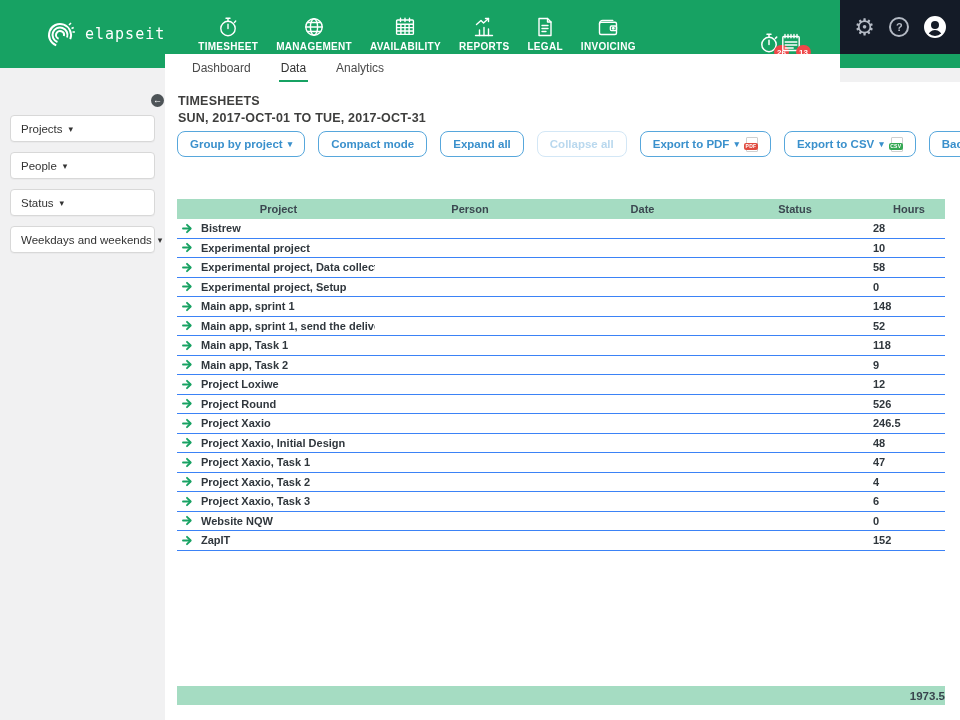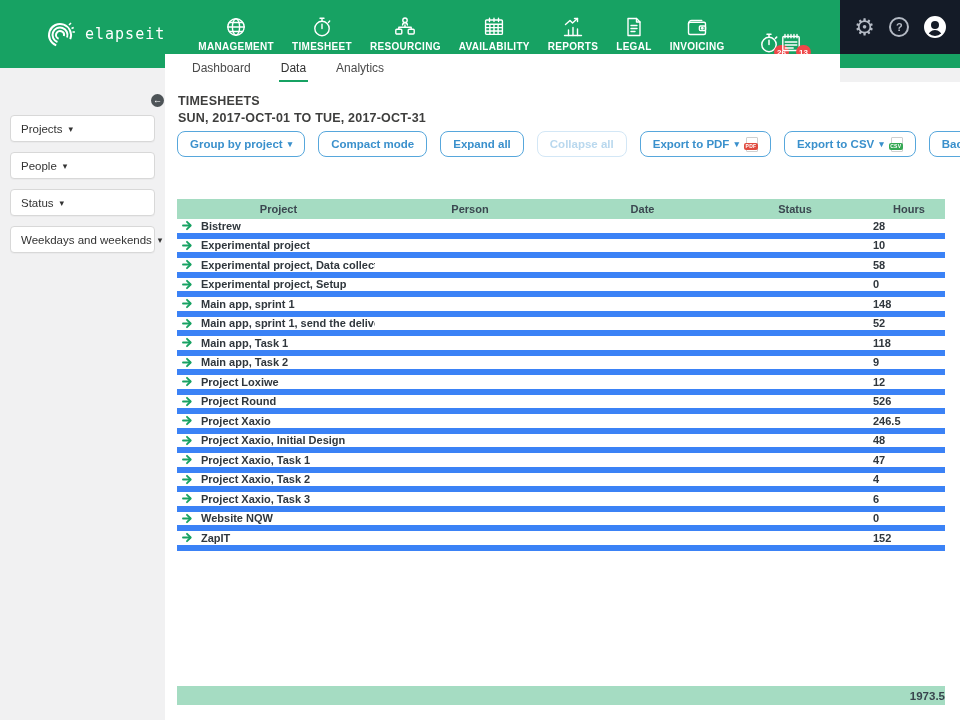--- a/index.html
+++ b/index.html
@@ -112,21 +112,21 @@
   }
   .filter-box .caret { font-size:9px; color:#333; }
 
   
   .tbl { position:absolute; left:12px; top:117px; width:768px; }
   .tbl-grid { display:grid; grid-template-columns:198px 190px 155px 150px 1fr; align-items:center; }
   .tbl-header { background: var(--header-green, #a5dcc2); height:20px;text-align:center; }
   .tbl-header .th { font-size:11px; font-weight:bold; color:#3b4750; }
   .th-project { padding-left:5px; }
   .th-hours { padding-left:3px; }
-  .tbl-row { height:19.5px; border-bottom:6px solid #3b82f6; background:#fff; cursor:pointer; }
+  .tbl-row { height:19.5px; border-bottom:1px solid #3b82f6; background:#fff; cursor:pointer; }
   .cell-project { display:flex; align-items:center; gap:8px; padding-left:5px; overflow:hidden; white-space:nowrap; }
   .row-arrow { flex:0 0 auto; display:flex; }
   .project-text { font-size:11px; font-weight:bold; color:#30373d; }
   .cell-hours { font-size:11px; font-weight:bold; color:#30373d; padding-left:3px; }
 
   .tbl-footer {
     position:absolute; left:12px; top:604px; width:768px; height:19px;
     background: var(--header-green, #a5dcc2);
     text-align: right;
   }
@@ -146,47 +146,35 @@
         <circle cx="14" cy="16" r="4" stroke-width="2" stroke-dasharray="18 8" transform="rotate(110 14 16)"></circle>
         <path d="M23 6l2-2M25.5 9.5l2.2-1M26.5 13h2.4" stroke-width="1.6"></path>
       </svg>
     </span>
     <span class="logo-text">elapseit</span>
   </div>
   <nav class="nav-items">
       <div class="nav-item">
         <span>
           <svg width="22" height="22" viewBox="0 0 22 22" fill="none" stroke="#fff" stroke-width="1.4" stroke-linecap="round" stroke-linejoin="round">
+            <circle cx="11" cy="12.5" r="7.2"></circle>
+            <path d="M11 12.5V8.2M9 2.2h4M11 2.2v2.6M17.4 6.4l1.3-1.3"></path>
+          </svg>
+        </span>
+        <span class="nav-label">TIMESHEET</span>
+      </div>
+      <div class="nav-item">
+        <span>
+          <svg width="22" height="22" viewBox="0 0 22 22" fill="none" stroke="#fff" stroke-width="1.4" stroke-linecap="round" stroke-linejoin="round">
             <circle cx="11" cy="11" r="8.2"></circle>
             <ellipse cx="11" cy="11" rx="3.6" ry="8.2"></ellipse>
             <path d="M2.8 11h16.4M4.2 6.5h13.6M4.2 15.5h13.6"></path>
           </svg>
         </span>
         <span class="nav-label">MANAGEMENT</span>
-      </div>
-      <div class="nav-item">
-        <span>
-          <svg width="22" height="22" viewBox="0 0 22 22" fill="none" stroke="#fff" stroke-width="1.4" stroke-linecap="round" stroke-linejoin="round">
-            <circle cx="11" cy="12.5" r="7.2"></circle>
-            <path d="M11 12.5V8.2M9 2.2h4M11 2.2v2.6M17.4 6.4l1.3-1.3"></path>
-          </svg>
-        </span>
-        <span class="nav-label">TIMESHEET</span>
-      </div>
-      <div class="nav-item">
-        <span>
-          <svg width="22" height="22" viewBox="0 0 22 22" fill="none" stroke="#fff" stroke-width="1.4" stroke-linecap="round" stroke-linejoin="round">
-            <circle cx="11" cy="4.2" r="2.2"></circle>
-            <path d="M8.6 9c0-1.3 1.1-2.3 2.4-2.3S13.4 7.7 13.4 9"></path>
-            <path d="M11 9v2.2M4.8 11.2h12.4M4.8 11.2v2M17.2 11.2v2"></path>
-            <rect x="1.8" y="13.2" width="6" height="4.8" rx="1"></rect>
-            <rect x="14.2" y="13.2" width="6" height="4.8" rx="1"></rect>
-          </svg>
-        </span>
-        <span class="nav-label">RESOURCING</span>
       </div>
       <div class="nav-item">
         <span>
           <svg width="22" height="22" viewBox="0 0 22 22" fill="none" stroke="#fff" stroke-width="1.4" stroke-linecap="round" stroke-linejoin="round">
             <rect x="2.6" y="4" width="16.8" height="14.4" rx="1"></rect>
             <path d="M6.5 2.2v3.4M11 2.2v3.4M15.5 2.2v3.4"></path>
             <path d="M2.6 8.2h16.8M2.6 11.6h16.8M2.6 15h16.8M6.9 8.2v10.2M11 8.2v10.2M15.1 8.2v10.2"></path>
           </svg>
         </span>
         <span class="nav-label">AVAILABILITY</span>

